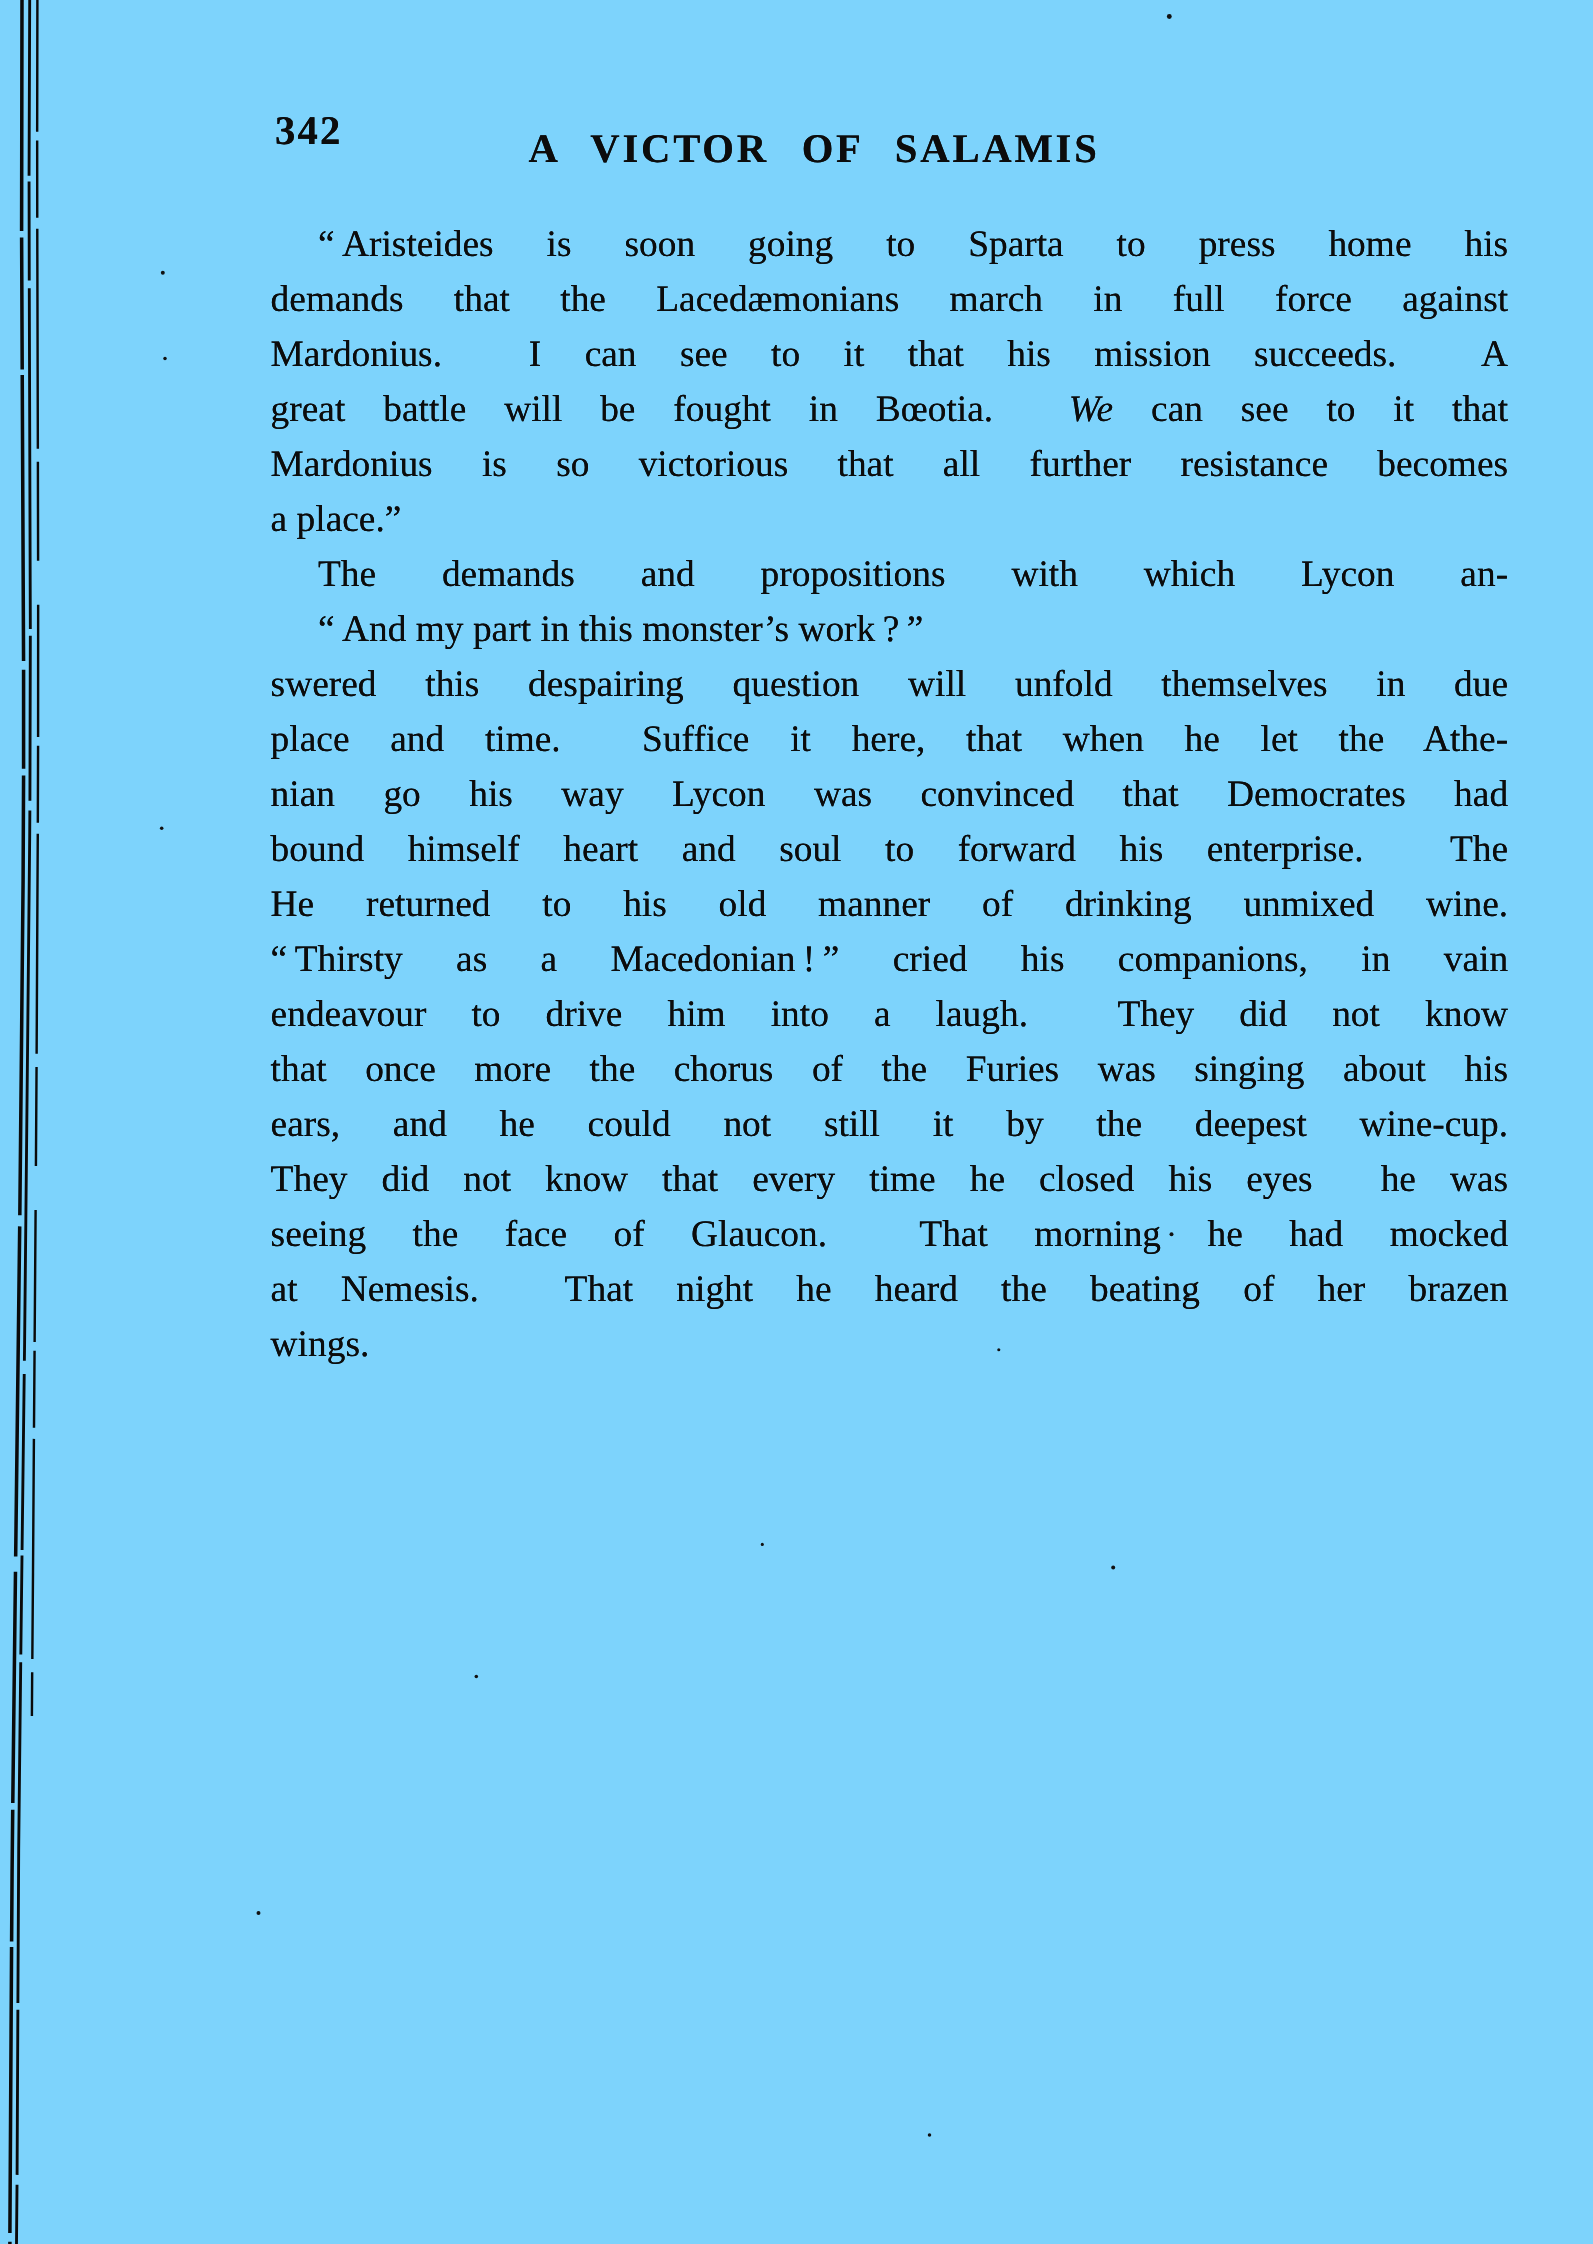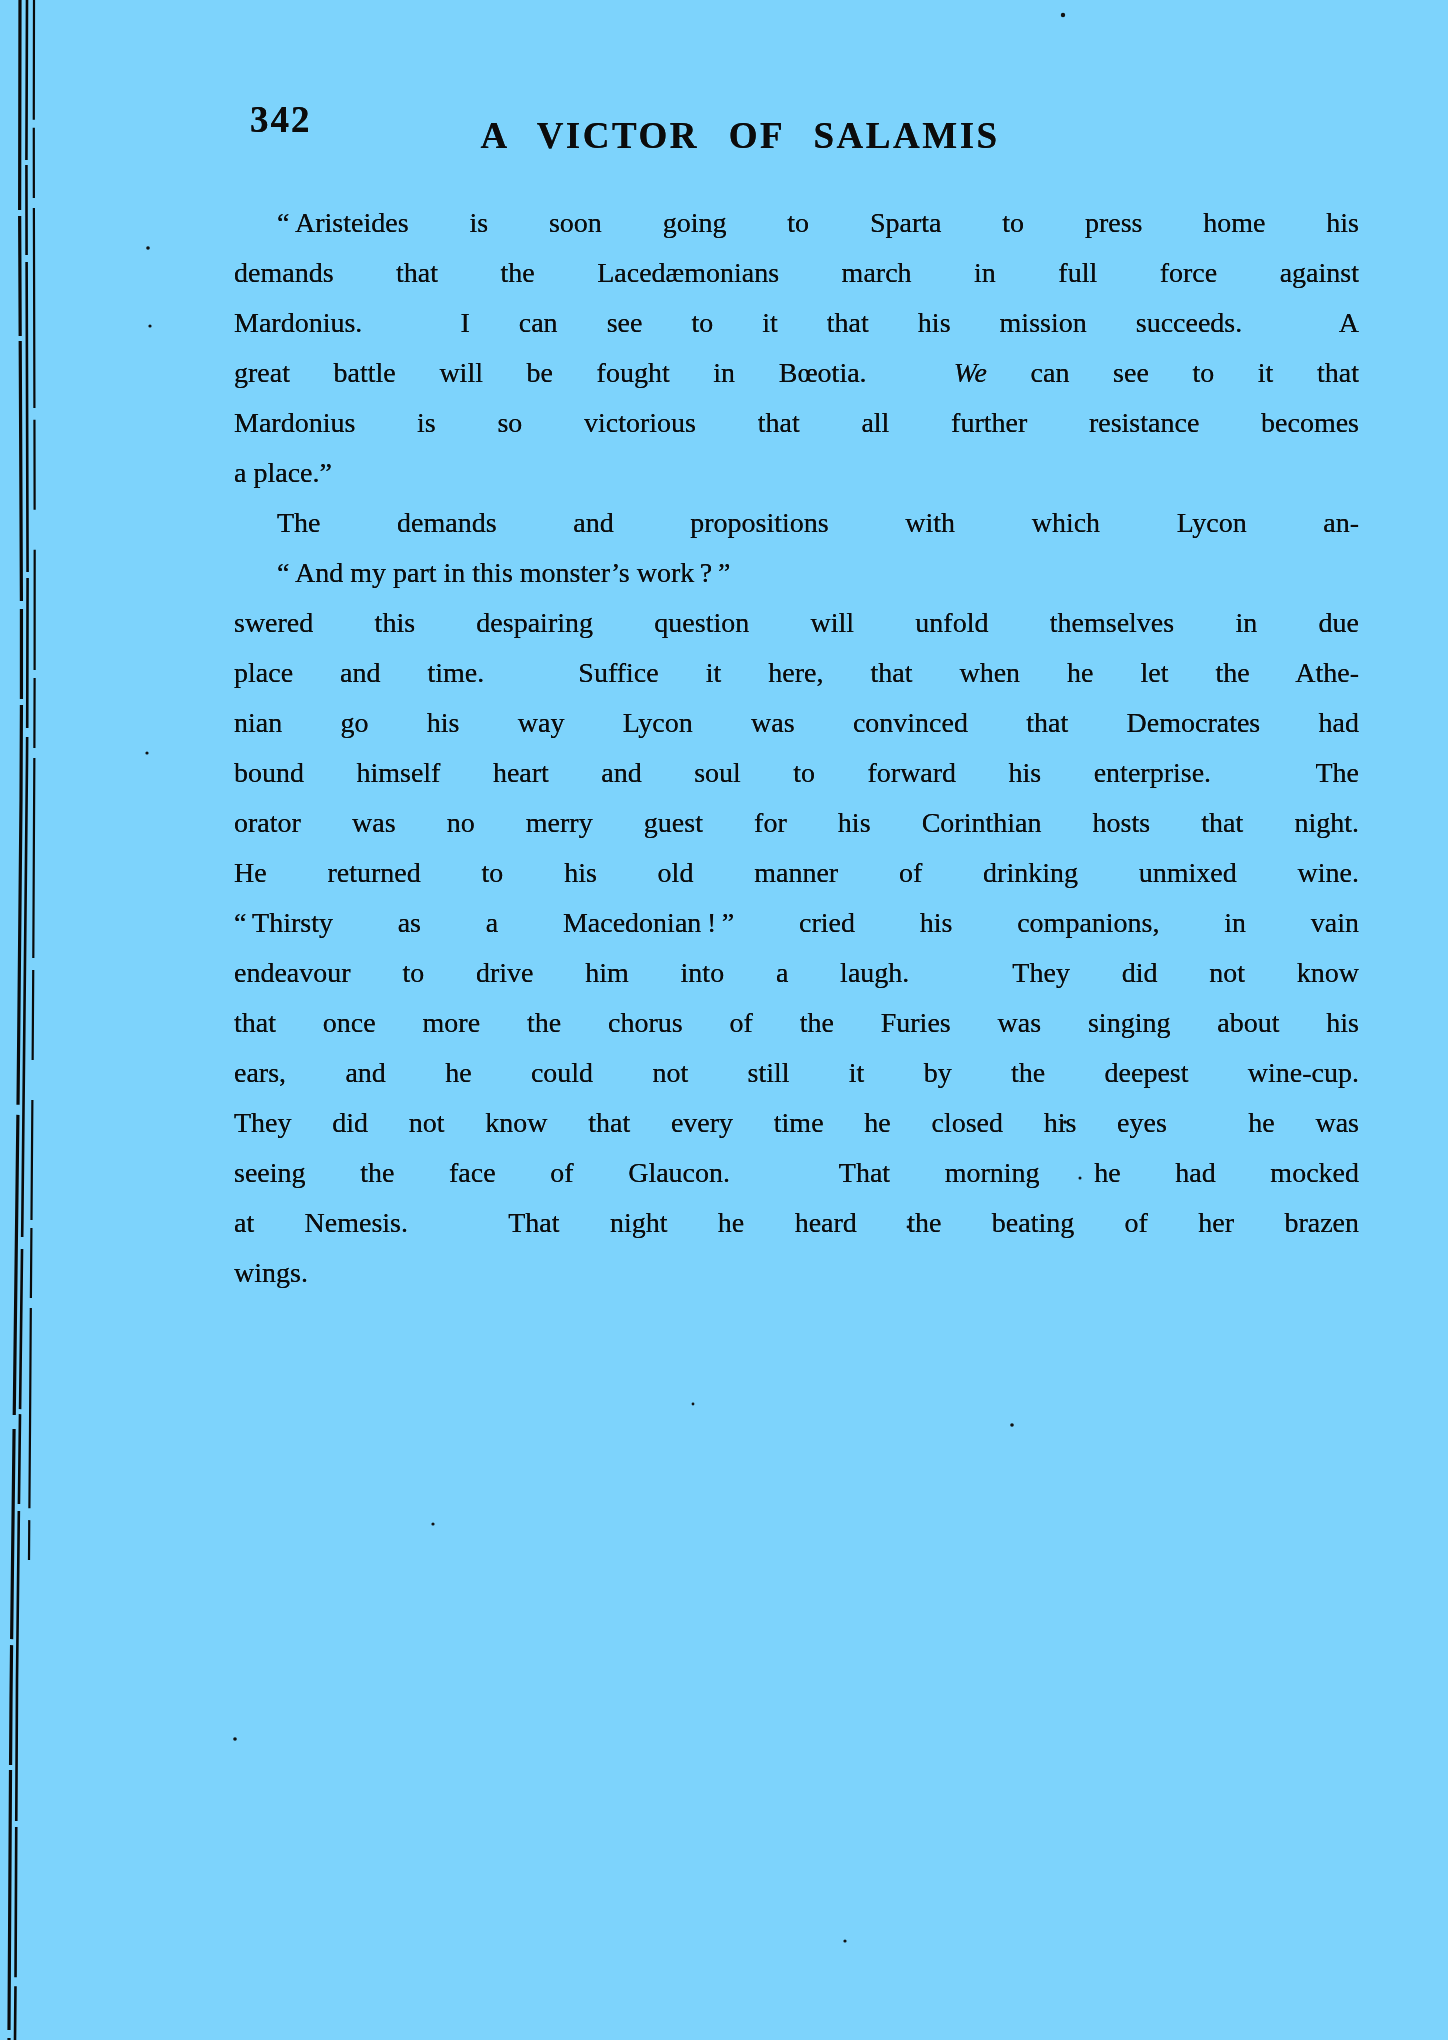--- a/index.html
+++ b/index.html
@@ -23,22 +23,22 @@
   }
   .running-title{
     position:absolute;left:50%;transform:translateX(-50%);margin-left:16px;top:16px;
     font-size:37px;font-weight:bold;letter-spacing:2.5px;word-spacing:18px;
     white-space:nowrap;
     text-shadow:0 0 .5px rgba(0,0,0,.85);
   }
 
   
   #body-text{
-    position:absolute;left:234px;top:198px;width:1125px;
-    font-size:28px;
+    position:absolute;left:246px;top:198px;width:1125px;
+    font-size:34px;
   }
   .line{
     height:50px;line-height:50px;
     text-align:justify;text-align-last:left;
     white-space:normal;
     text-shadow:0 0 .45px rgba(0,0,0,.9);
   }
   .line.justify{text-align-last:justify;}
   .line.indent{padding-left:43px;}
   .line em{font-style:italic;font-family:inherit;}
@@ -81,21 +81,20 @@
       <div class="line justify"><span>Mardonius.&nbsp; I can see to it that his mission succeeds.&nbsp; A</span></div>
       <div class="line justify"><span>great battle will be fought in Bœotia.&nbsp; </span><em>We</em><span> can see to it that</span></div>
       <div class="line justify"><span>Mardonius is so victorious that all further resistance becomes</span></div>
       <div class="line"><span>a place.”</span></div>
       <div class="line justify indent"><span>The demands and propositions with which Lycon an-</span></div>
       <div class="line indent"><span>“ And my part in this monster’s work ? ”</span></div>
       <div class="line justify"><span>swered this despairing question will unfold themselves in due</span></div>
       <div class="line justify"><span>place and time.&nbsp; Suffice it here, that when he let the Athe-</span></div>
       <div class="line justify"><span>nian go his way Lycon was convinced that Democrates had</span></div>
       <div class="line justify"><span>bound himself heart and soul to forward his enterprise.&nbsp; The</span></div>
-      <div class="line justify"><span>orator was no merry guest for his Corinthian hosts that night.</span></div>
       <div class="line justify"><span>He returned to his old manner of drinking unmixed wine.</span></div>
       <div class="line justify"><span>“ Thirsty as a Macedonian ! ” cried his companions, in vain</span></div>
       <div class="line justify"><span>endeavour to drive him into a laugh.&nbsp; They did not know</span></div>
       <div class="line justify"><span>that once more the chorus of the Furies was singing about his</span></div>
       <div class="line justify"><span>ears, and he could not still it by the deepest wine-cup.</span></div>
       <div class="line justify"><span>They did not know that every time he closed his eyes&nbsp; he was</span></div>
       <div class="line justify"><span>seeing the face of Glaucon.&nbsp; That morning he had mocked</span></div>
       <div class="line justify"><span>at Nemesis.&nbsp; That night he heard the beating of her brazen</span></div>
       <div class="line"><span>wings.</span></div>
     </div>

